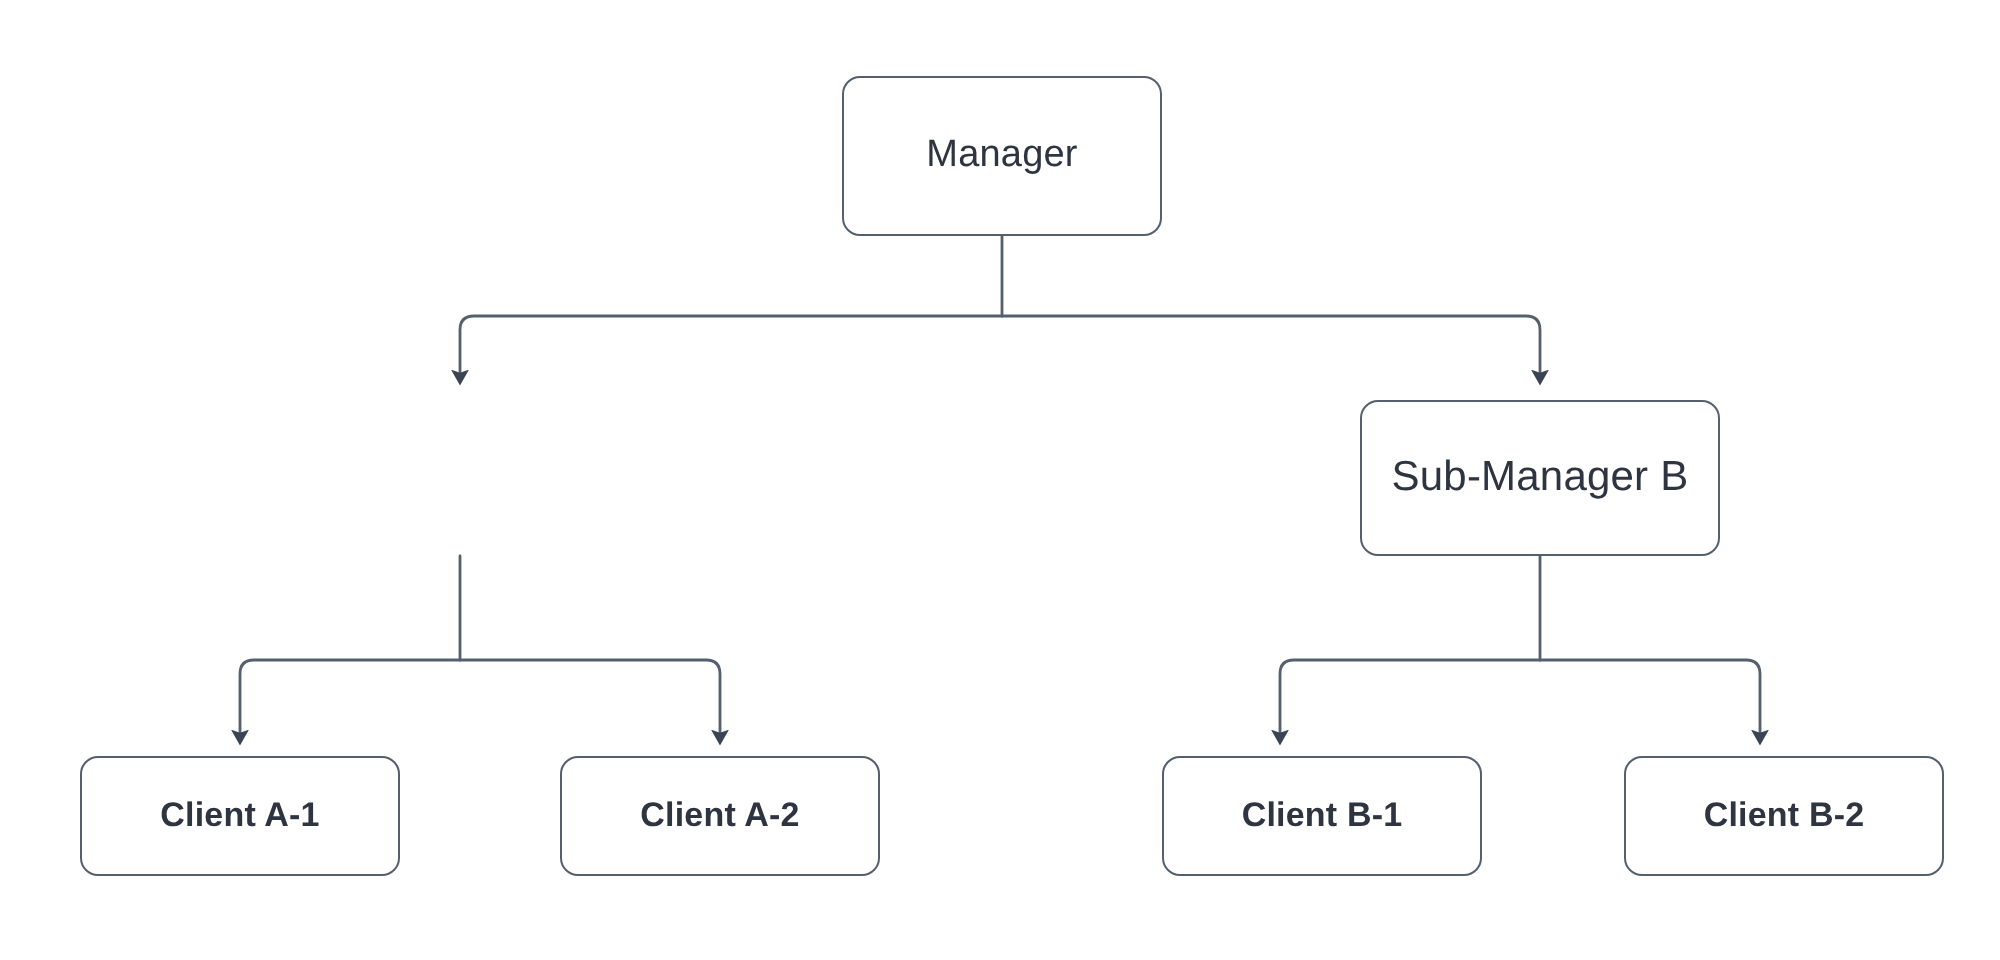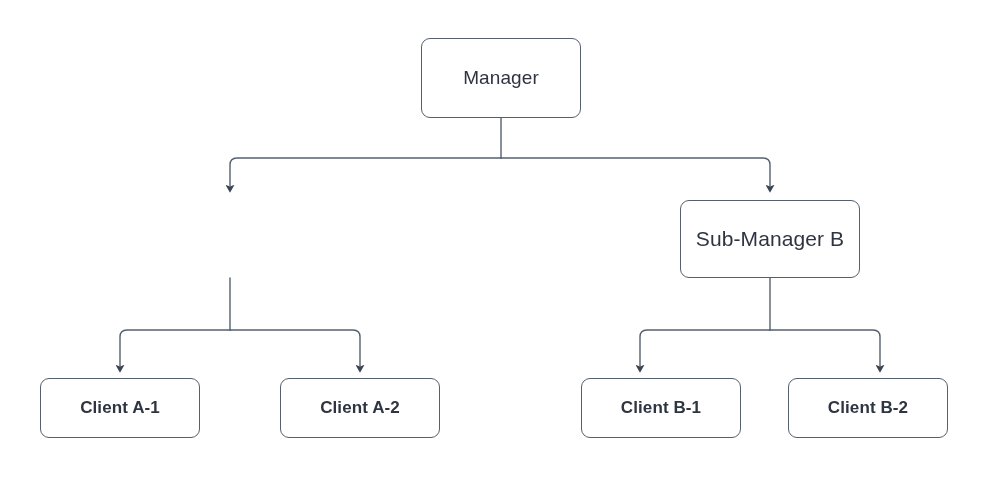--- a/index.html
+++ b/index.html
@@ -67,21 +67,21 @@
   .node-leaf {
     top: 378px;
     width: 160px;
     height: 60px;
     font-size: 17px;
     font-weight: bold;
   }
   .leaf-a1 { left: 40px; }
   .leaf-a2 { left: 280px; }
   .leaf-b1 { left: 581px; }
-  .leaf-b2 { left: 788px; }
+  .leaf-b2 { left: 812px; }
 </style>
 </head>
 <body>
 
 <div id="canvas">
 
   <svg id="edge-layer" viewBox="0 0 1000 480" width="1000" height="480" xmlns="http://www.w3.org/2000/svg">
     <defs>
       <marker id="arrowhead" markerWidth="8" markerHeight="9" refX="1.2" refY="4.5" orient="auto" markerUnits="userSpaceOnUse">
         <path d="M 0 0 L 8 4.5 L 0 9 L 1.6 4.5 Z" fill="#3b4452"></path>

